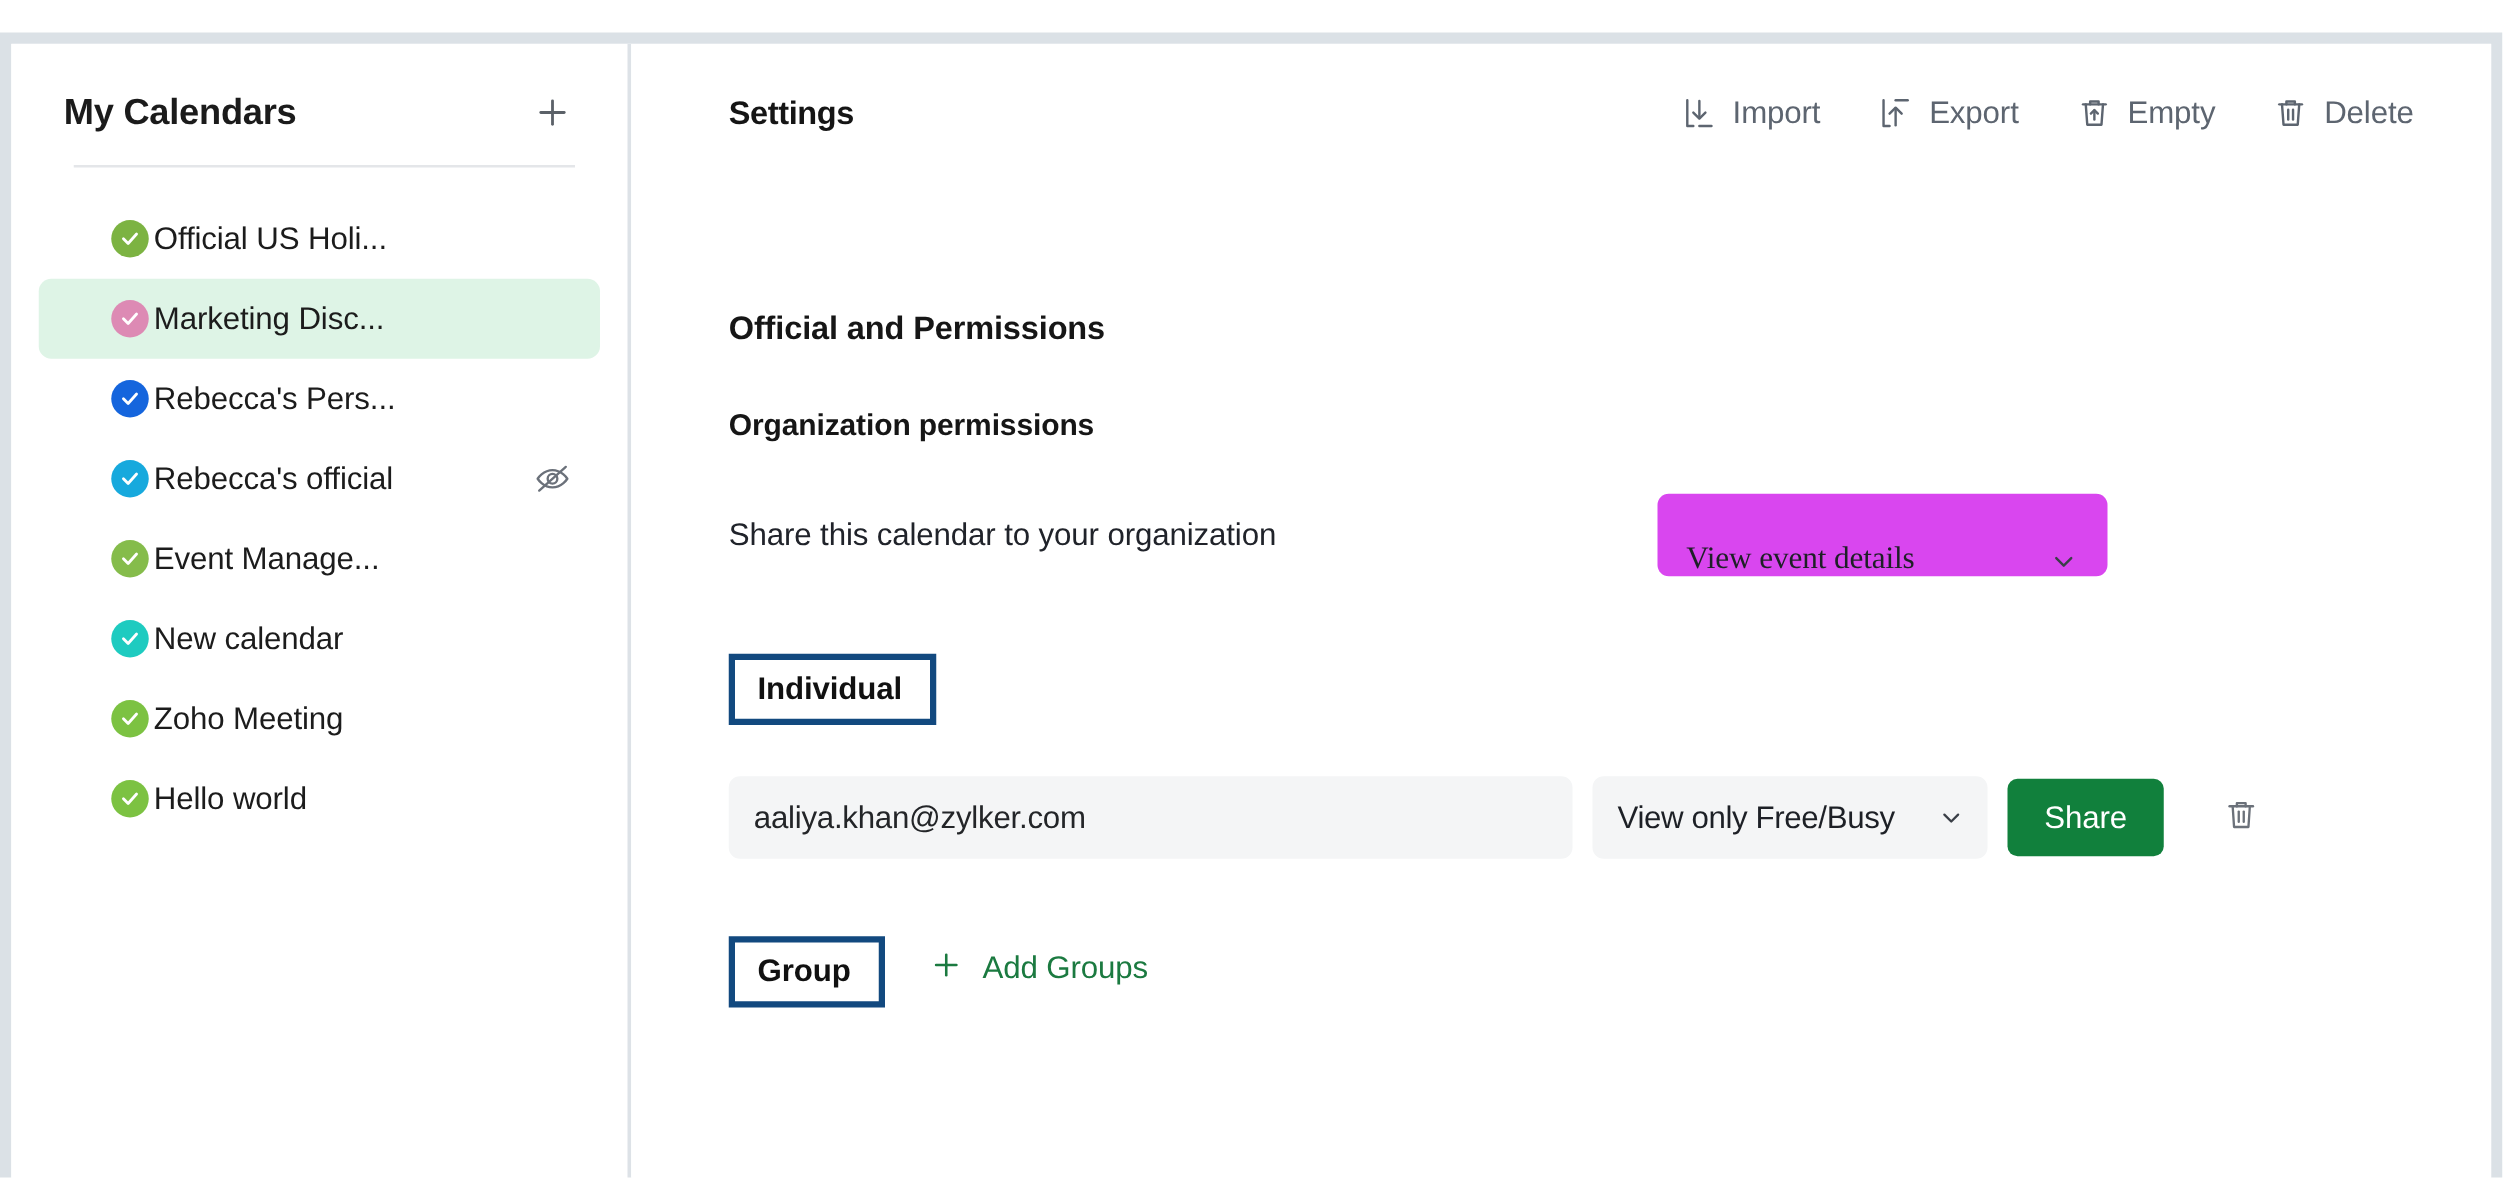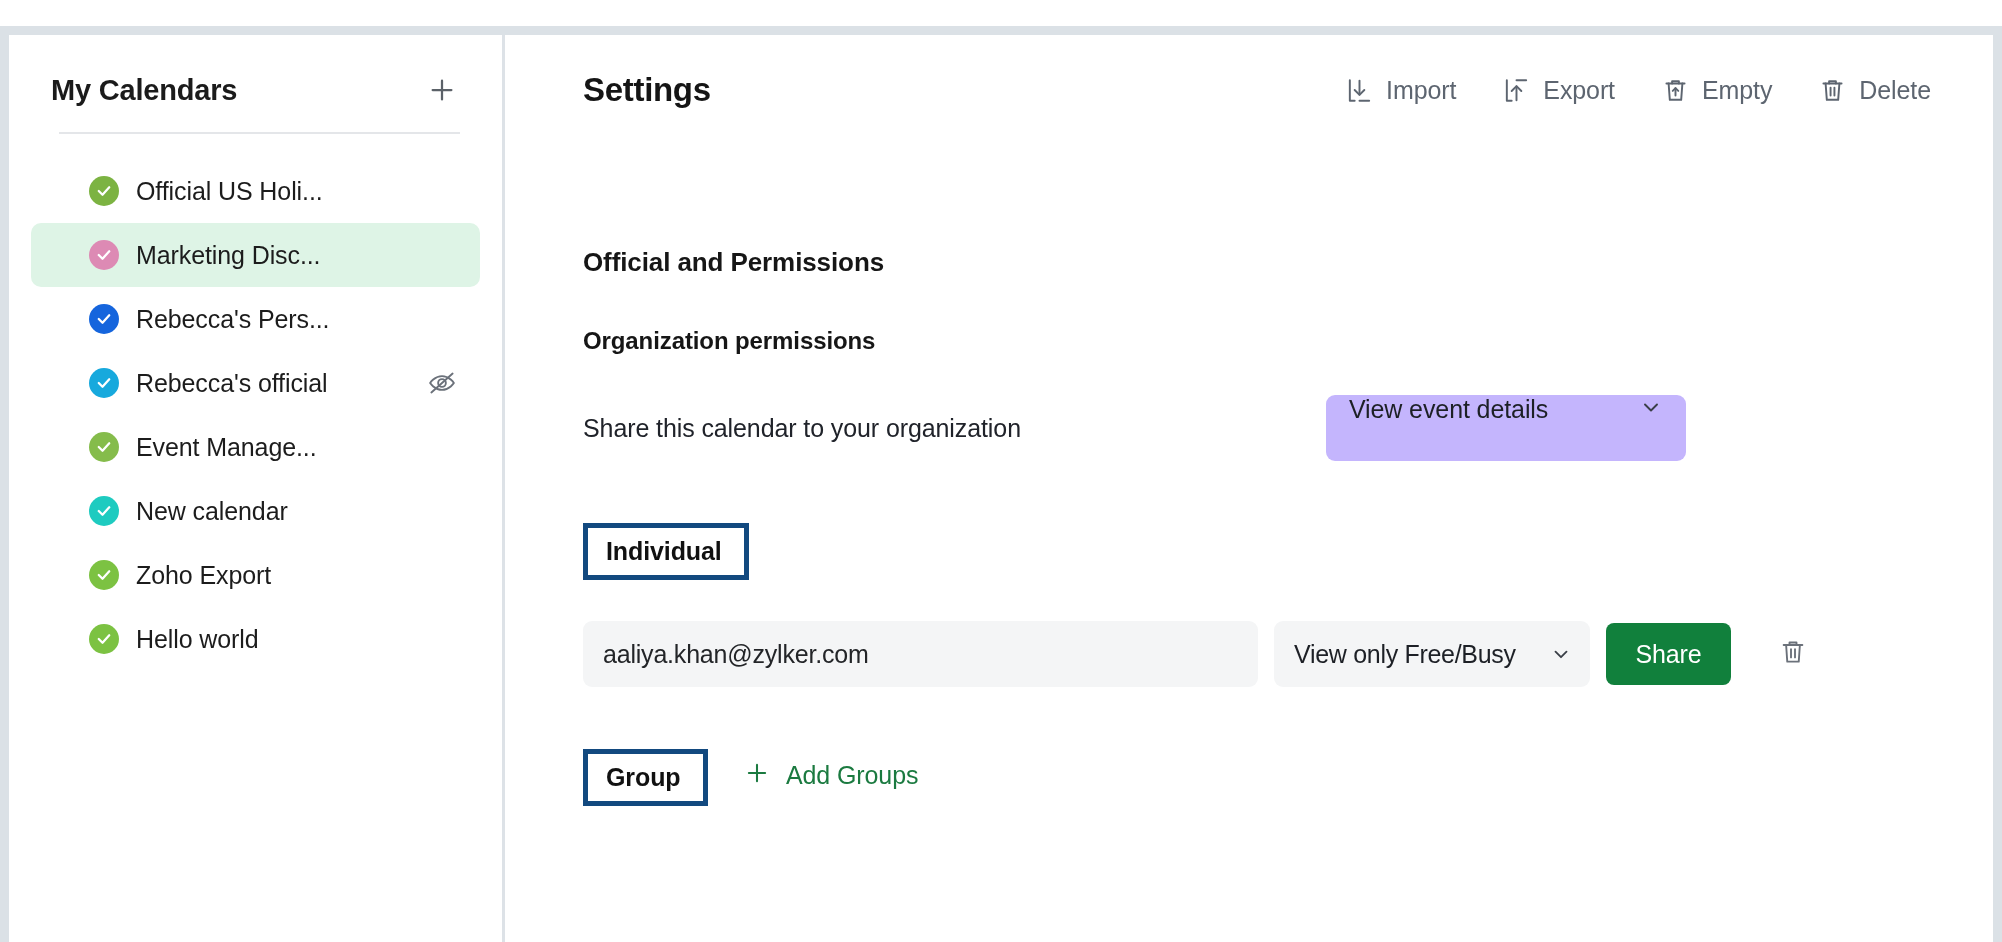--- a/index.html
+++ b/index.html
@@ -70,21 +70,21 @@
 
   .cal-list {
     margin-top: 25px;
     padding: 0 22px;
     list-style: none;
   }
 
   .cal-item {
     display: flex;
     align-items: center;
-    gap: 17px;
+    gap: 4px;
     height: 64px;
     padding: 0 22px 0 58px;
     border-radius: 10px;
     cursor: pointer;
     position: relative;
   }
   .cal-item.selected { background: #def4e6; }
 
   .cal-dot {
     flex: 0 0 30px;
@@ -124,21 +124,21 @@
   }
 
   .main-head {
     display: flex;
     align-items: center;
     padding: 26px 62px 0 78px;
     height: 84px;
   }
 
   .page-title {
-    font-size: 33px;
+    font-size: 26px;
     font-weight: 700;
     color: #151515;
     letter-spacing: -0.3px;
   }
 
   .toolbar {
     margin-left: auto;
     display: flex;
     align-items: center;
     gap: 46px;
@@ -184,26 +184,27 @@
   .org-row-label {
     font-size: 25px;
     color: #20232a;
     letter-spacing: -0.1px;
   }
 
   .org-select {
     margin-left: 305px;
     width: 360px;
     height: 66px;
-    background: #c4b5fd;
+    background: #d946ef;
     border-radius: 9px;
     display: flex;
-    align-items: flex-start;
+    align-items: flex-end;
     padding: 0 23px;
     cursor: pointer;
+    font-family: Liberation Serif, serif;
   }
   .org-select .sel-text {
     font-size: 25px;
     color: #1d2026;
     letter-spacing: -0.1px;
   }
   .org-select .chev { margin-left: auto; display: flex; }
 
   
   .anno-box {
@@ -391,21 +392,21 @@
         </span>
         <span class="cal-label">New calendar</span>
       </li>
 
       <li class="cal-item">
         <span class="cal-dot" style="background:#7cc242">
           <svg width="18" height="18" viewBox="0 0 24 24" fill="none" stroke="#ffffff" stroke-width="3" stroke-linecap="round" stroke-linejoin="round">
               <polyline points="5,12 10,17 19,7"></polyline>
             </svg>
         </span>
-        <span class="cal-label">Zoho Export</span>
+        <span class="cal-label">Zoho Meeting</span>
       </li>
 
       <li class="cal-item">
         <span class="cal-dot" style="background:#7cc242">
           <svg width="18" height="18" viewBox="0 0 24 24" fill="none" stroke="#ffffff" stroke-width="3" stroke-linecap="round" stroke-linejoin="round">
               <polyline points="5,12 10,17 19,7"></polyline>
             </svg>
         </span>
         <span class="cal-label">Hello world</span>
       </li>

